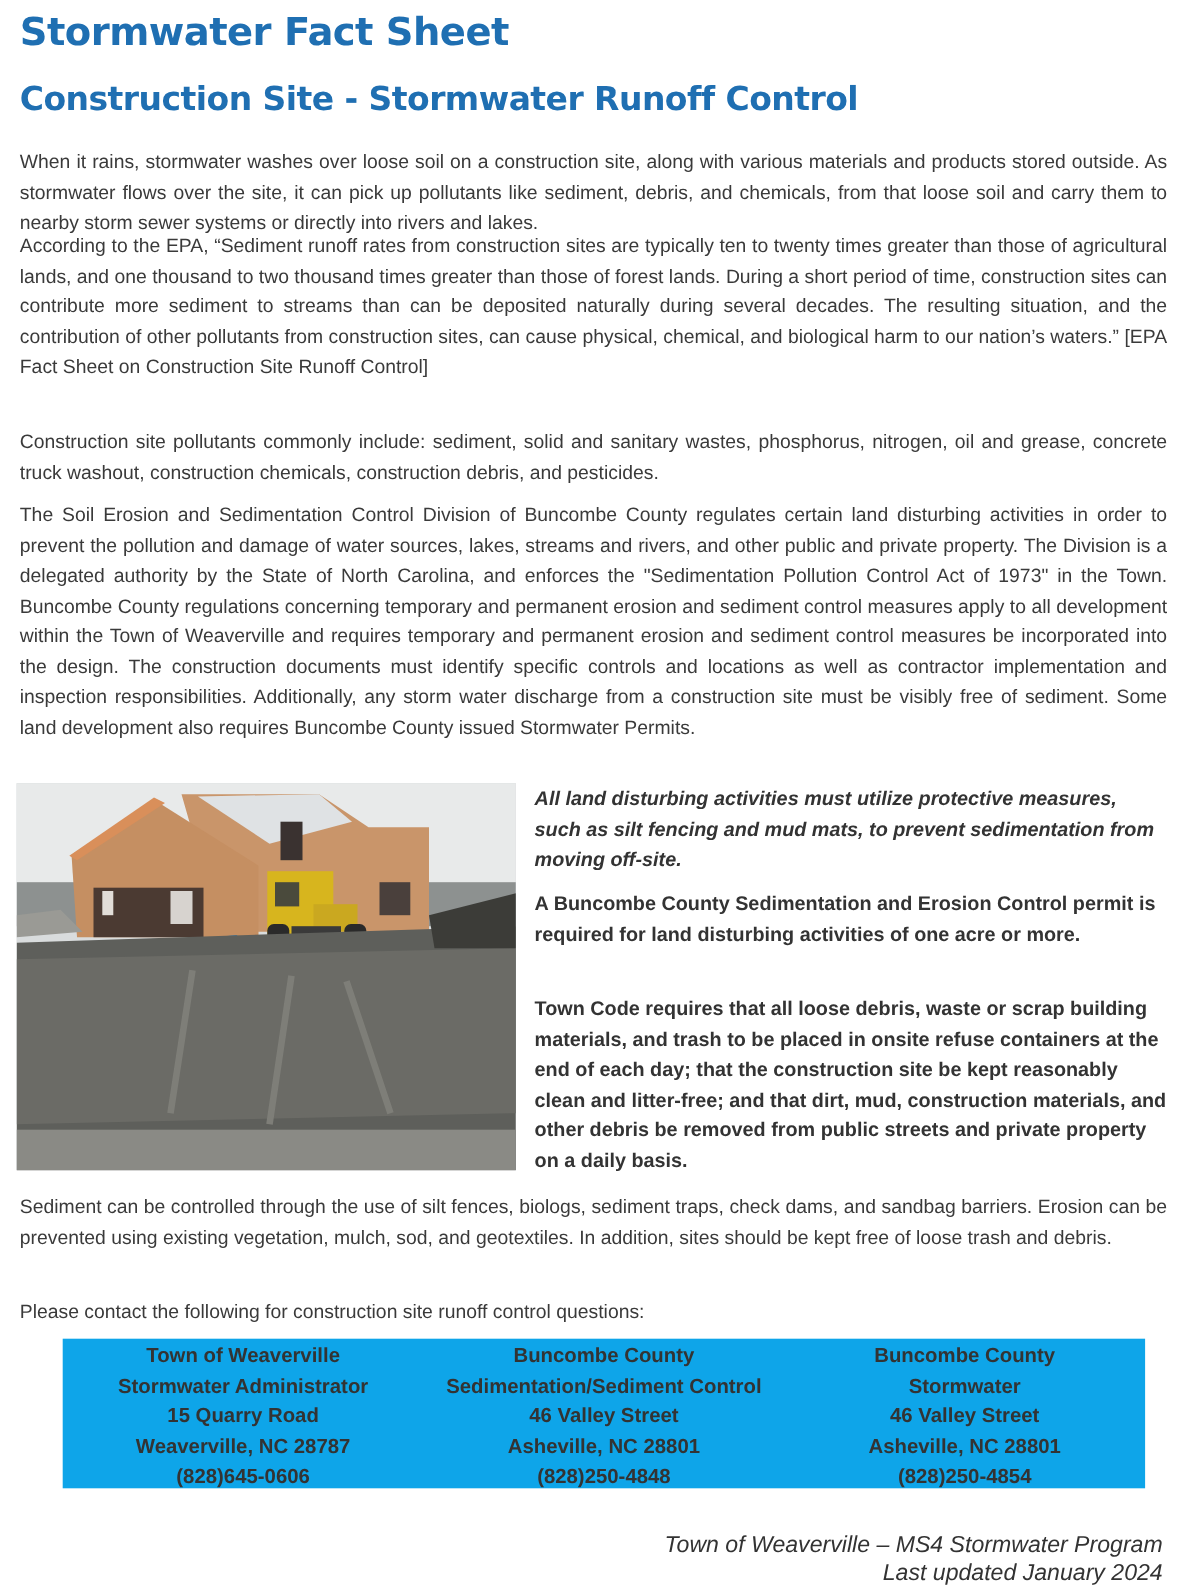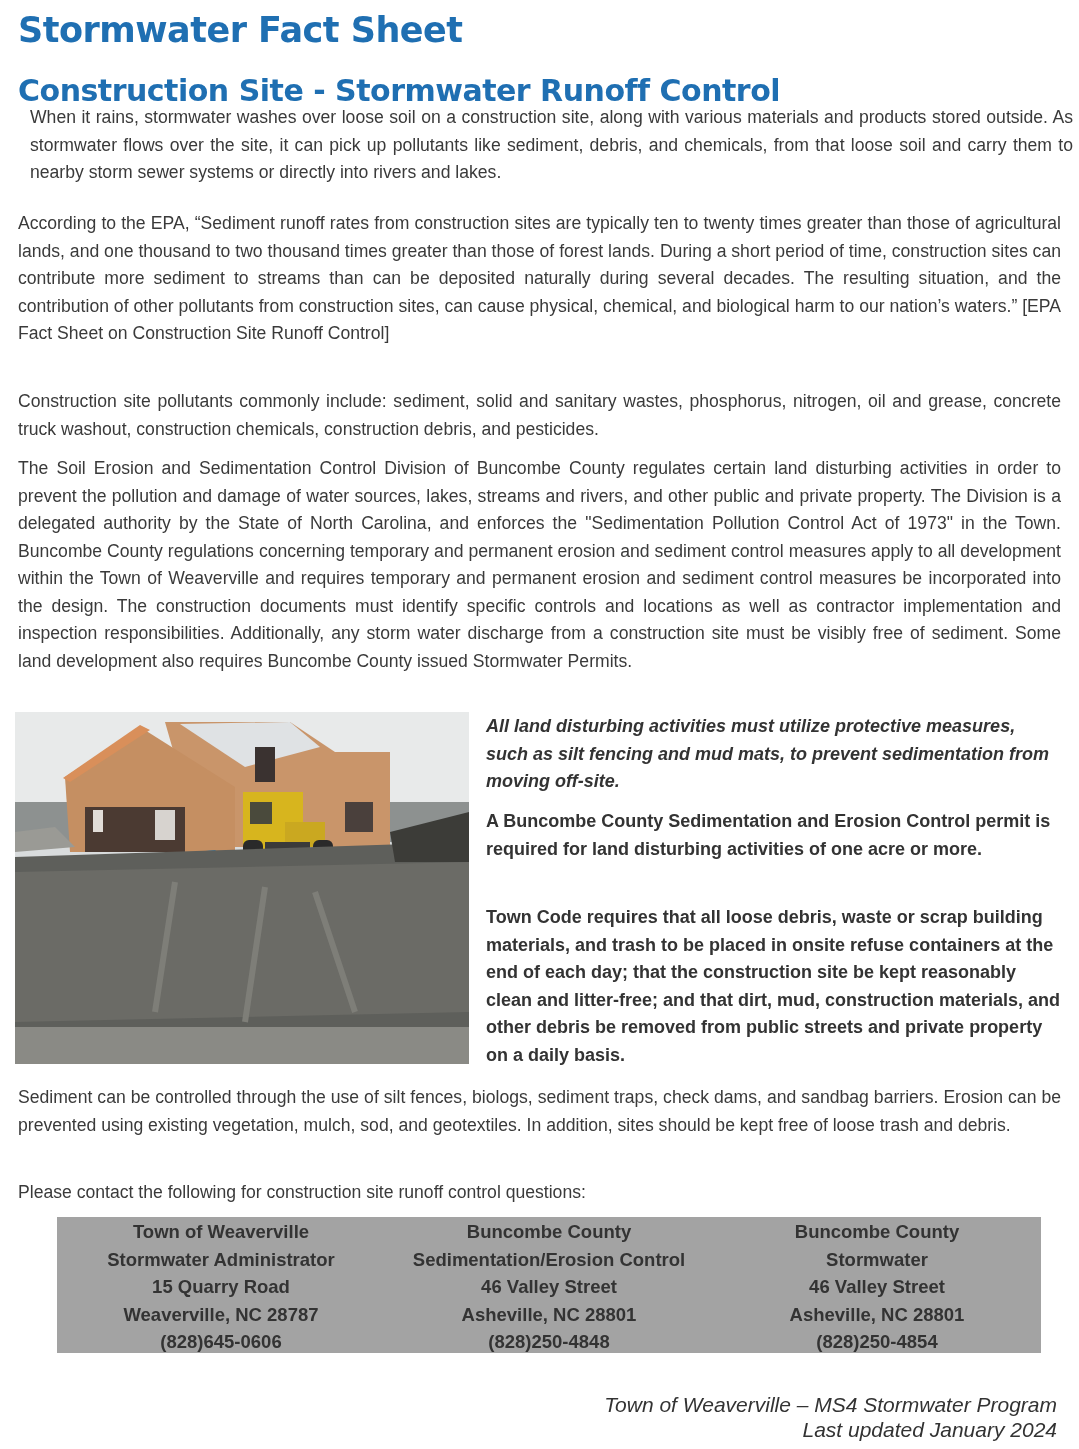--- a/index.html
+++ b/index.html
@@ -4,35 +4,35 @@
 <style>
   html, body { margin: 0; padding: 0; background: #ffffff; }
   body { width: 1079px; height: 1449px; position: relative; overflow: hidden;
          font-family: "Liberation Sans", sans-serif; color: #3a3a3a; }
   .title { position: absolute; left: 18px; color: #1f6fb2; font-weight: bold;
            font-family: "DejaVu Sans", sans-serif; letter-spacing: -0.5px; margin: 0; }
   .t1 { top: 10px; font-size: 35px; }
   .t2 { top: 73px; font-size: 30px; }
   .para { position: absolute; left: 18px; width: 1043px; font-size: 17.6px;
           line-height: 27.5px; text-align: justify; margin: 0; color: #3a3a3a; }
-  .p1 { top: 104px; margin-left: 12px; }
+  .p1 { top: 134px; }
   .p2 { top: 210px; }
   .p3 { top: 388px; }
   .p4 { top: 455px; }
   .photo { position: absolute; left: 15px; top: 712px; width: 454px; height: 352px;
            overflow: hidden; background: #d9dcdd; }
   .bold-col { position: absolute; left: 486px; width: 575px; font-weight: bold;
               font-size: 18px; line-height: 27.5px; color: #333; margin: 0; }
   .b1 { top: 713px; font-style: italic; }
   .b2 { top: 808px; }
   .b3 { top: 904px; }
   .p5 { top: 1084px; }
   .p6 { top: 1179px; }
   .contact-box { position: absolute; left: 57px; top: 1217px; width: 984px; height: 136px;
-                 background: #a3a3a3; display: flex; }
+                 background: #0ea5e9; display: flex; }
   .contact-col { flex: 1; text-align: center; font-weight: bold; font-size: 18.5px;
                  line-height: 27.5px; color: #333; padding-top: 1px; }
   .footer { position: absolute; right: 22px; font-style: italic; font-size: 21px;
             color: #333; text-align: right; }
   .f1 { top: 1393px; }
   .f2 { top: 1418px; }
 </style>
 </head>
 <body>
 
@@ -91,21 +91,21 @@
 <div class="contact-box">
   <div class="contact-col">
     <div>Town of Weaverville</div>
     <div>Stormwater Administrator</div>
     <div>15 Quarry Road</div>
     <div>Weaverville, NC 28787</div>
     <div>(828)645-0606</div>
   </div>
   <div class="contact-col">
     <div>Buncombe County</div>
-    <div>Sedimentation/Erosion Control</div>
+    <div>Sedimentation/Sediment Control</div>
     <div>46 Valley Street</div>
     <div>Asheville, NC 28801</div>
     <div>(828)250-4848</div>
   </div>
   <div class="contact-col">
     <div>Buncombe County</div>
     <div>Stormwater</div>
     <div>46 Valley Street</div>
     <div>Asheville, NC 28801</div>
     <div>(828)250-4854</div>

